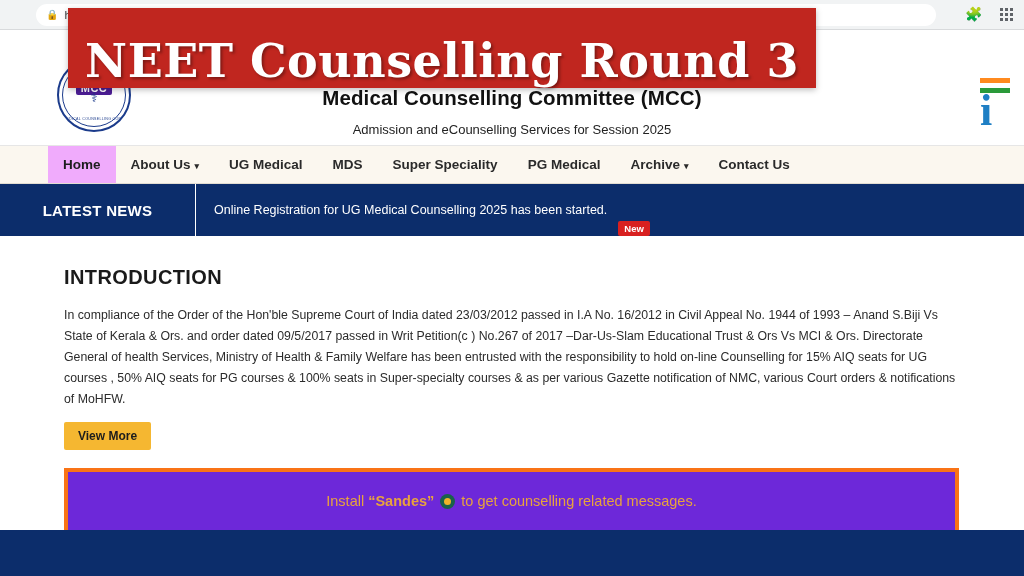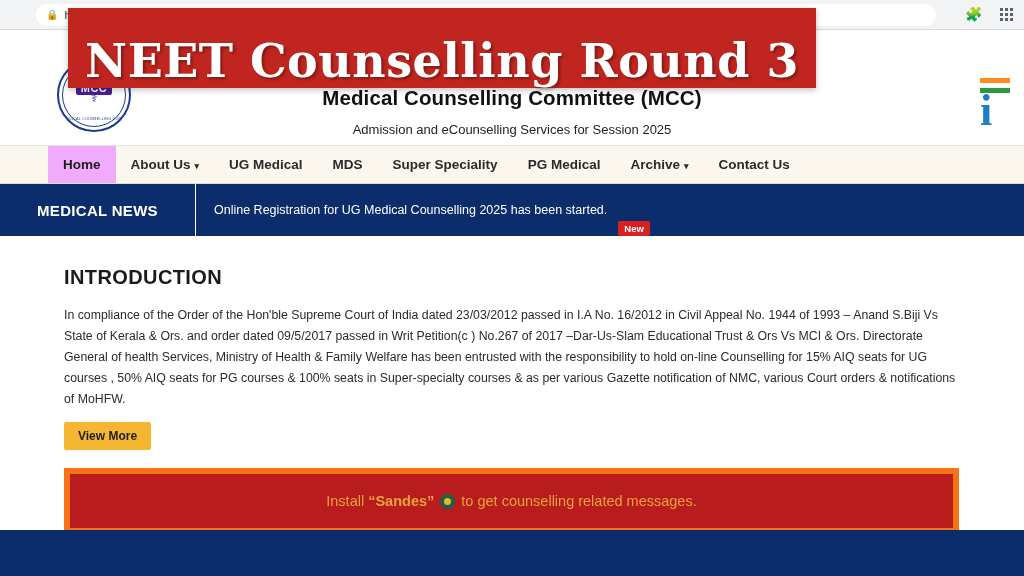--- a/index.html
+++ b/index.html
@@ -185,22 +185,22 @@
     margin-top: 12px;
     background: #f5b731; color: #1d1d1d;
     font-size: 12px; font-weight: bold;
     padding: 7px 14px;
     border: none; border-radius: 2px;
     cursor: pointer;
   }
   .sandes-box {
     margin-top: 18px;
     margin-right: 5px;
-    border: 6px solid #f97316;
-    background: #b91c1c;
+    border: 4px solid #f97316;
+    background: #6d28d9;
     height: 66px;
     display: flex; align-items: center; justify-content: center;
     text-align: center;
   }
   .sandes-text {
     font-size: 14.5px; color: #e8a33d; line-height: 26px;
     max-width: 430px;
   }
   .sandes-text b { color: #e8a33d; }
   .sandes-dot {
@@ -316,21 +316,21 @@
     <div class="nav-item">
       <span>Archive</span>
       <span class="caret">▾</span>
     </div>
     <div class="nav-item">
       <span>Contact Us</span>
     </div>
   </div>
 
   <div class="news-bar">
-    <div class="news-label">MEDICAL NEWS</div>
+    <div class="news-label">LATEST NEWS</div>
     <div class="news-text">
       <span>Online Registration for UG Medical Counselling 2025 has been started.</span>
       <span class="new-badge">New</span>
     </div>
   </div>
 
   <div class="content">
     <div class="intro-title">INTRODUCTION</div>
     <div class="intro-body">In compliance of the Order of the Hon'ble Supreme Court of India dated 23/03/2012 passed in I.A No. 16/2012 in Civil Appeal No. 1944 of 1993 – Anand S.Biji Vs State of Kerala &amp; Ors. and order dated 09/5/2017 passed in Writ Petition(c ) No.267 of 2017 –Dar-Us-Slam Educational Trust &amp; Ors Vs MCI &amp; Ors. Directorate General of health Services, Ministry of Health &amp; Family Welfare has been entrusted with the responsibility to hold on-line Counselling for 15% AIQ seats for UG courses , 50% AIQ seats for PG courses &amp; 100% seats in Super-specialty courses &amp; as per various Gazette notification of NMC, various Court orders &amp; notifications of MoHFW.</div>
     <button class="btn-viewmore">View More</button>

